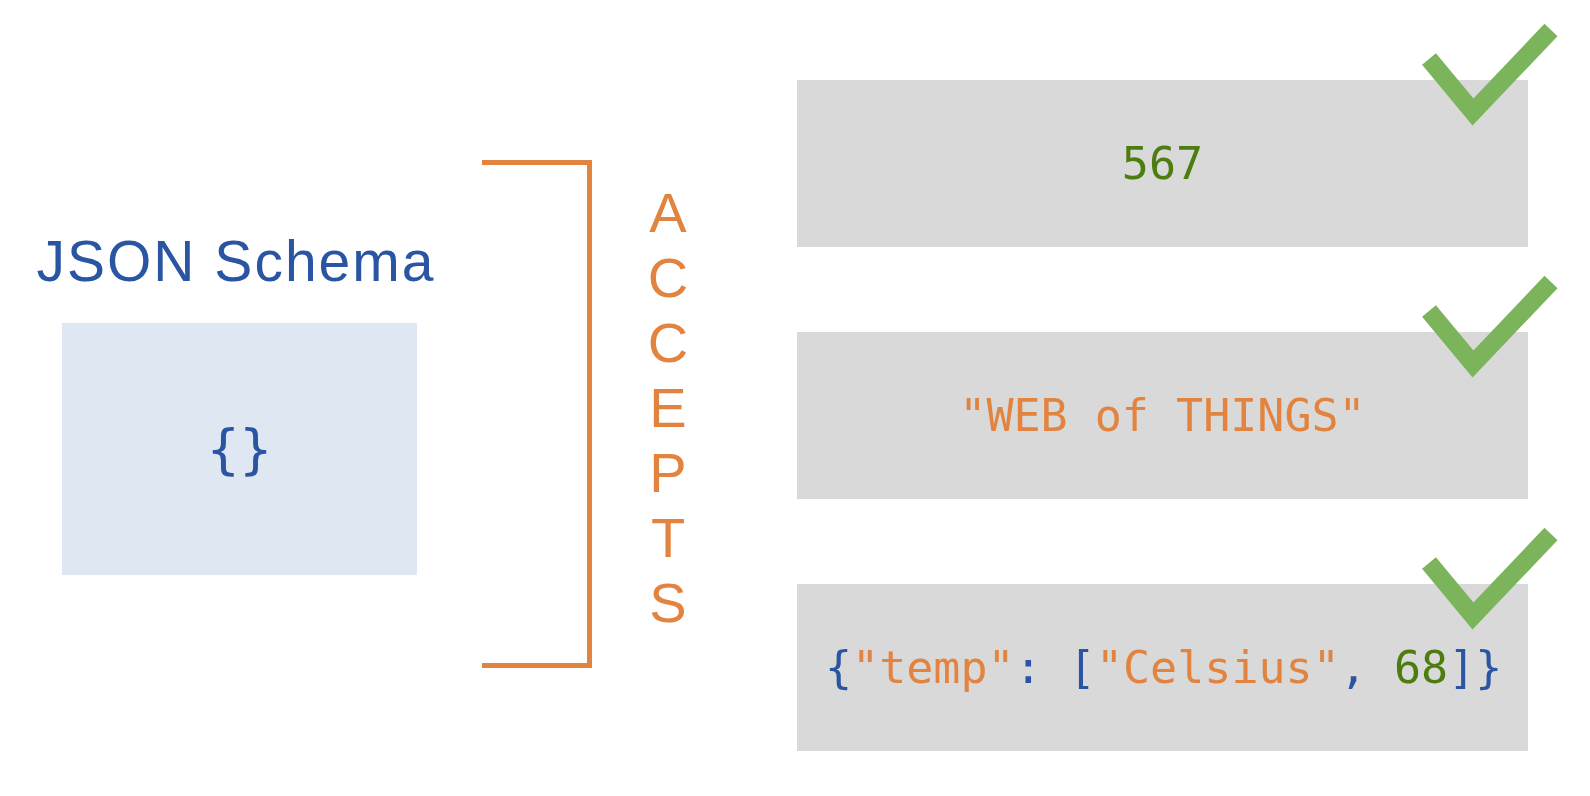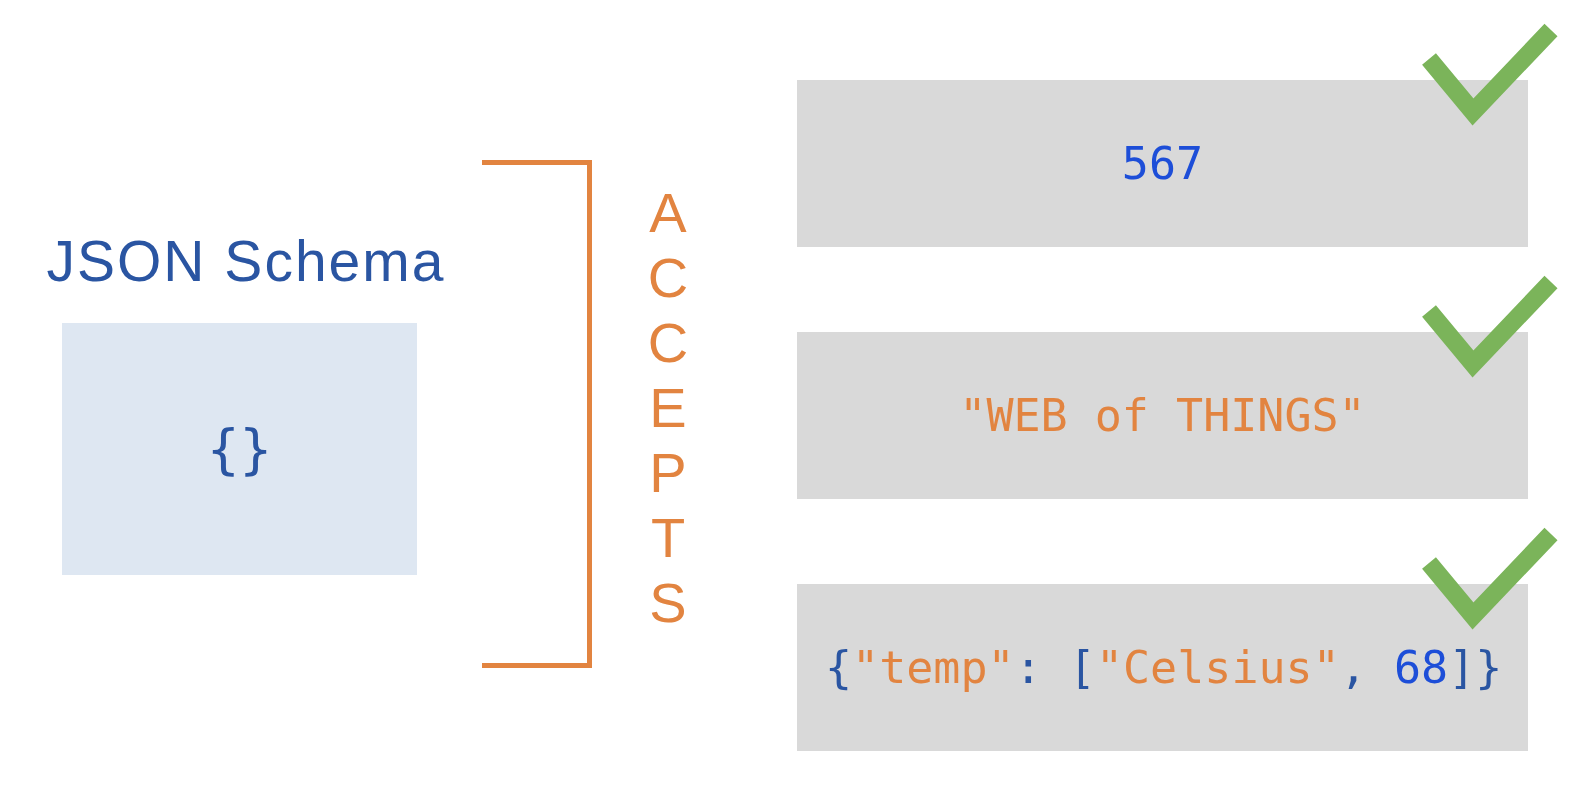--- a/index.html
+++ b/index.html
@@ -20,21 +20,20 @@
   .title {
     position: absolute;
     left: 0px;
     top: 228px;
     width: 472px;
     text-align: center;
     font-size: 57px;
     letter-spacing: 2px;
     color: #2A55A2;
     white-space: nowrap;
-    padding-left: 10px;
   }
   .schema-box {
     position: absolute;
     left: 62px;
     top: 323px;
     width: 355px;
     height: 252px;
     background: #DEE7F2;
     display: flex;
     align-items: center;
@@ -80,21 +79,21 @@
     display: flex;
     align-items: center;
     font-family: "DejaVu Sans Mono", monospace;
     font-size: 45px;
     white-space: pre;
   }
   #example-1 { top: 80px;  justify-content: center; }
   #example-2 { top: 332px; justify-content: center; }
   #example-3 { top: 584px; justify-content: flex-start; padding-left: 28px; box-sizing: border-box; }
 
-  .c-green  { color: #1d4ed8; }
+  .c-green  { color: #4d7c0f; }
   .c-orange { color: #E28440; }
   .c-blue   { color: #2A55A2; }
 
   .check {
     position: absolute;
     left: 619px;
     top: -64px;
     width: 145px;
     height: 110px;
     overflow: visible;

